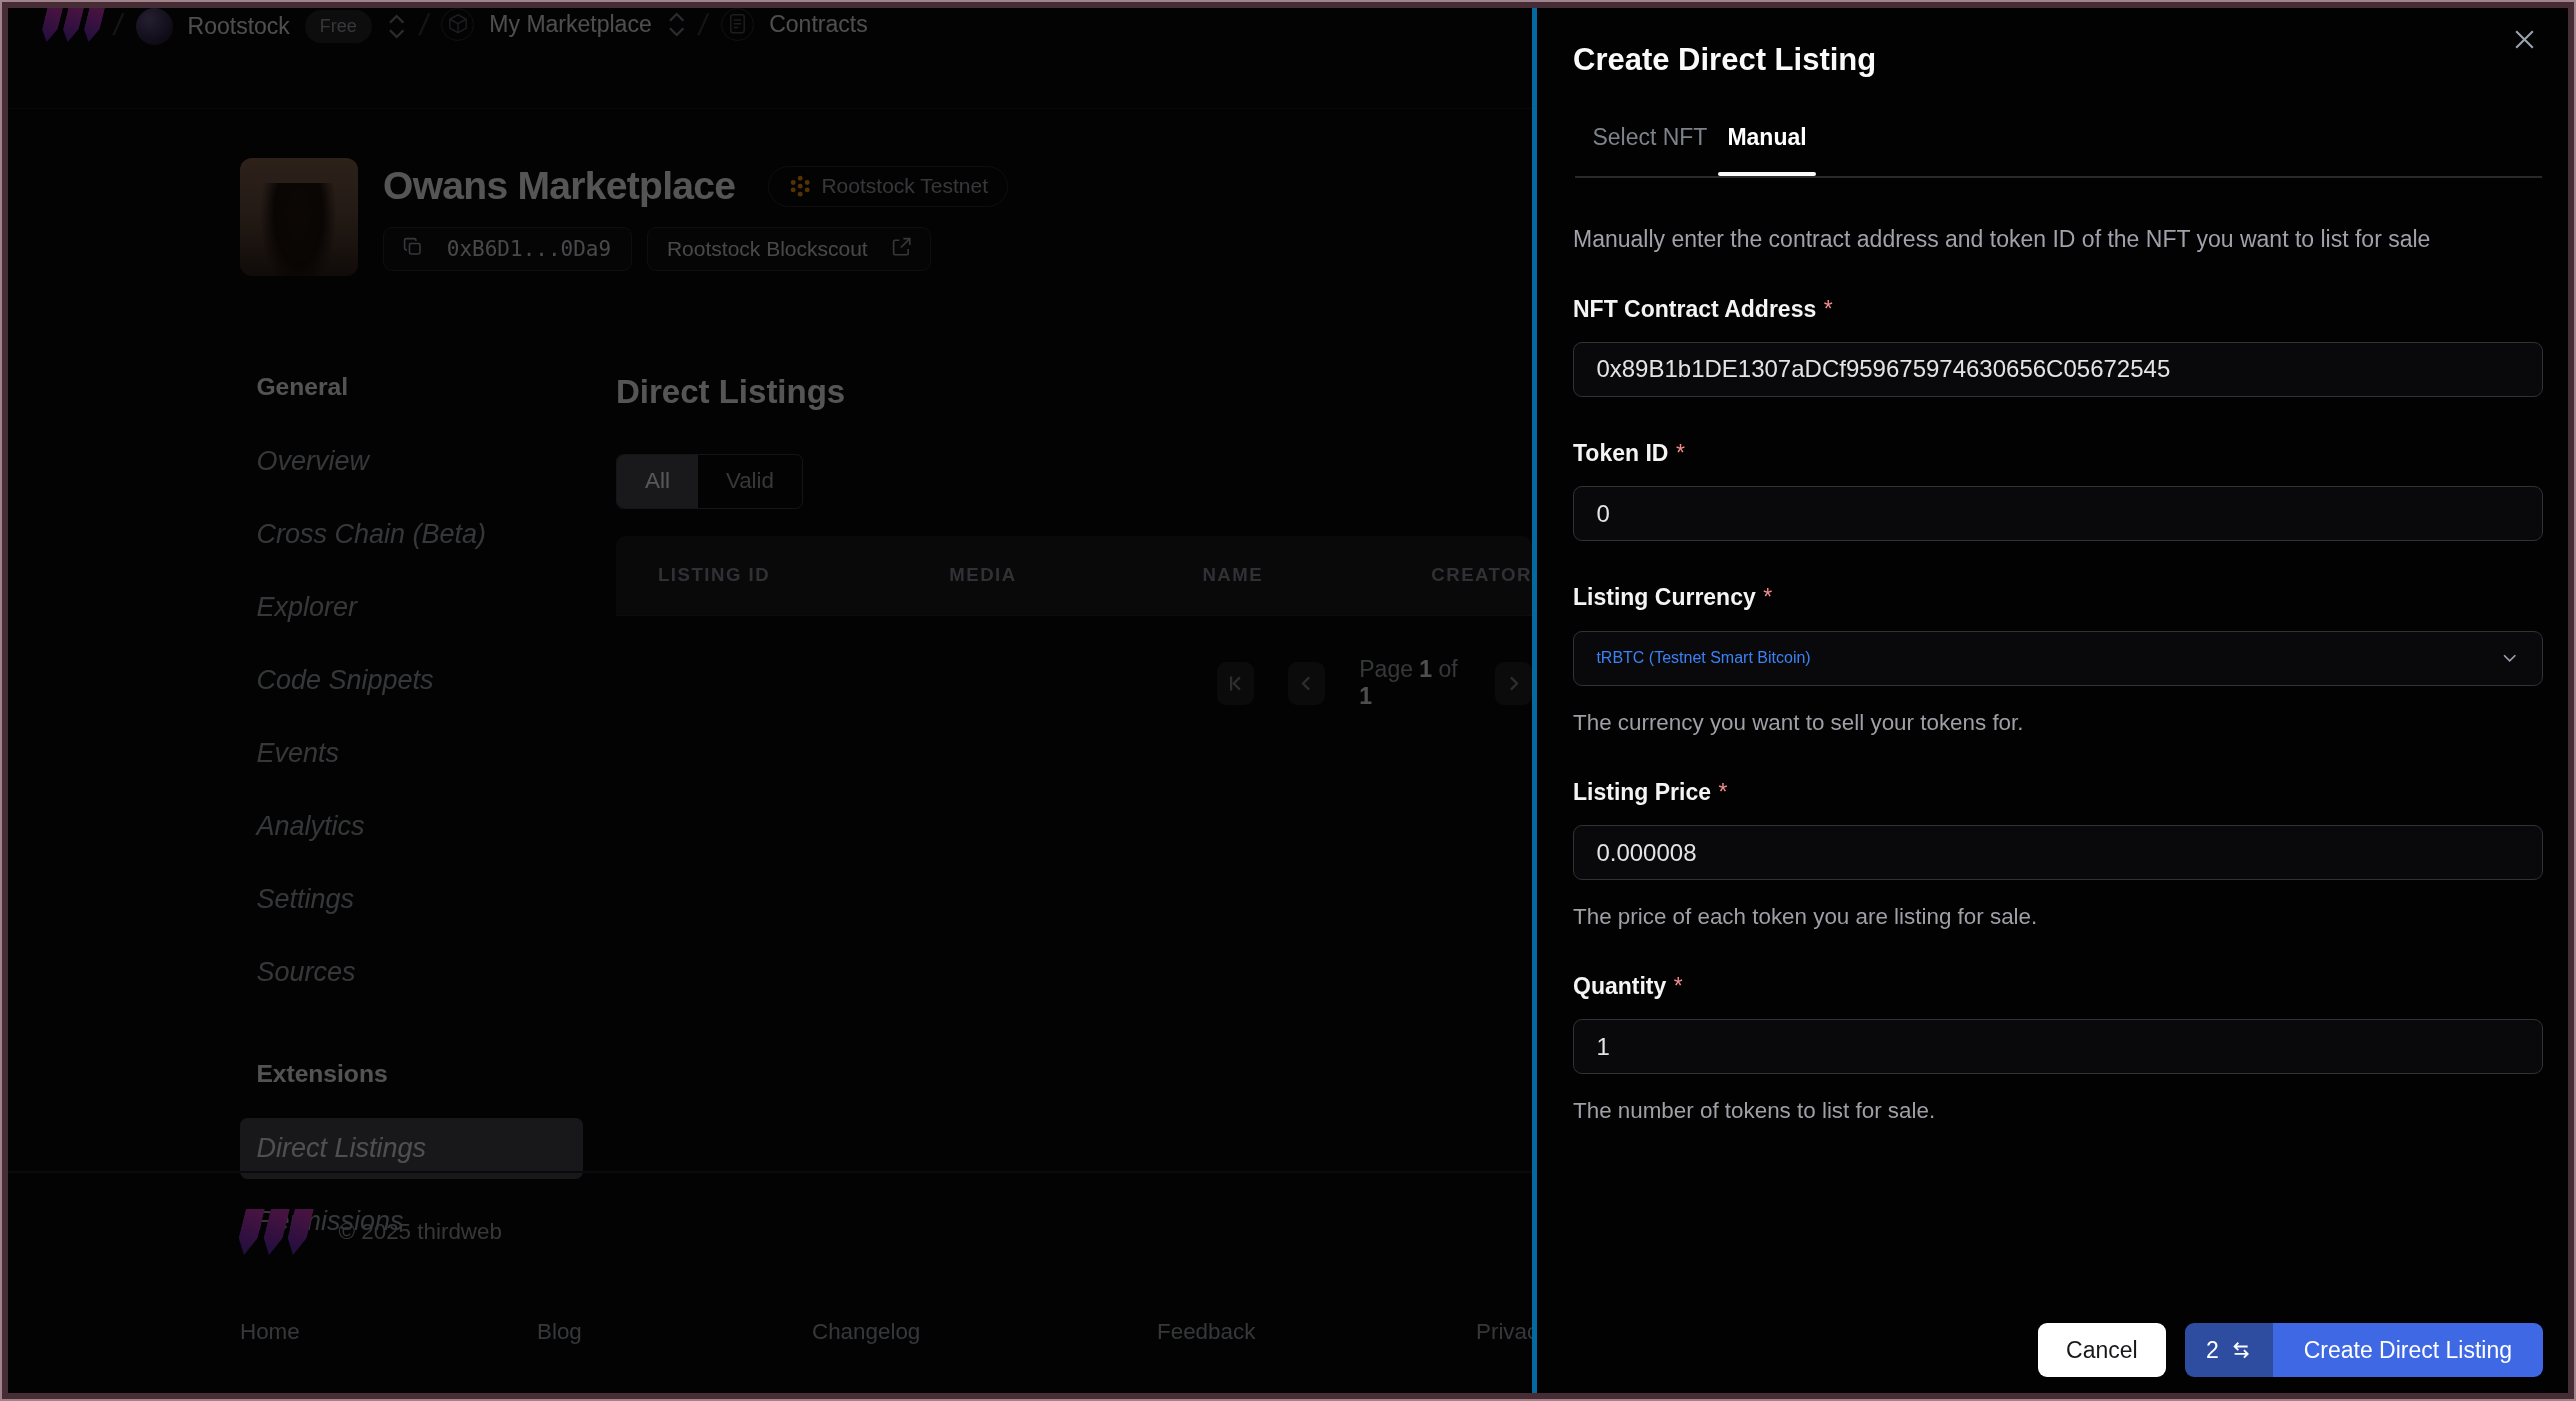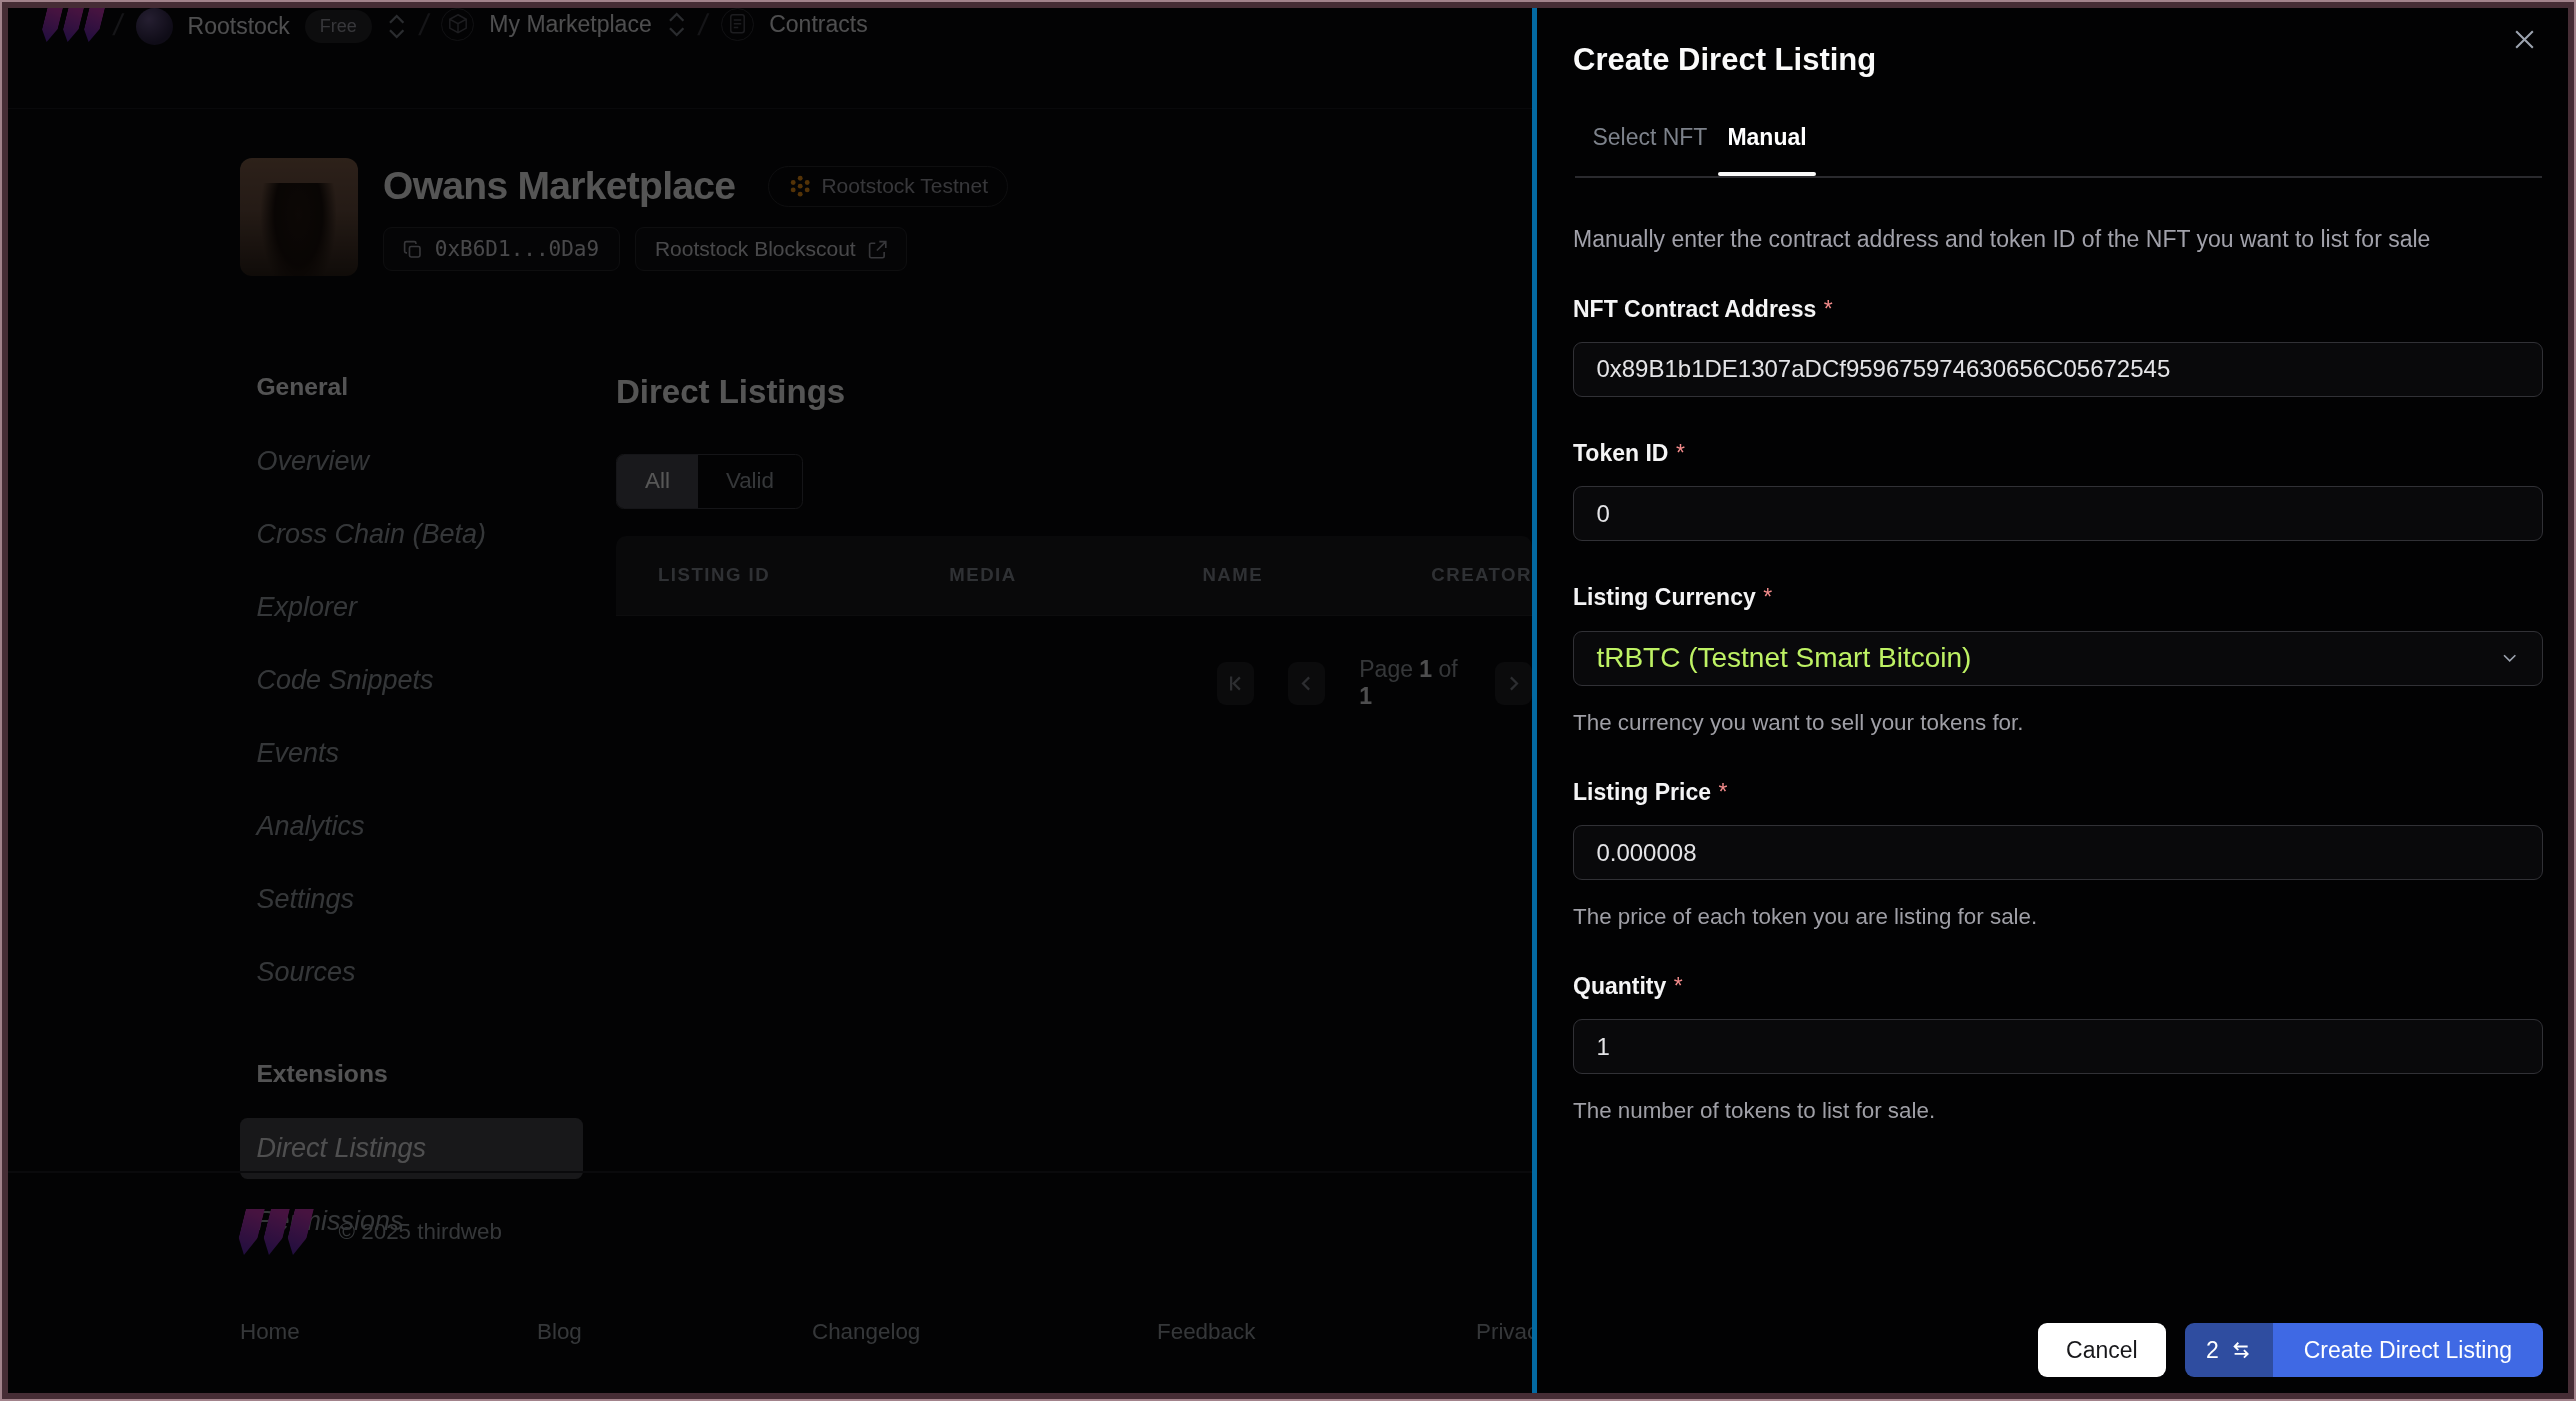--- a/index.html
+++ b/index.html
@@ -34,21 +34,21 @@
   .c-avatar { width:118px; height:118px; border-radius:12px; overflow:hidden;
     background:linear-gradient(180deg,#84614c 0%,#6b4f40 45%,#30231b 100%); position:relative; }
   .c-avatar::after { content:""; position:absolute; left:21px; top:25px; width:75px; height:112px;
     background:radial-gradient(ellipse at 50% 28%,#241812 0%,#1b110c 45%,transparent 72%); }
   .title-row { display:flex; align-items:center; gap:33px; margin-top:6px; }
   .c-title { color:#fafafa; font-size:39px; font-weight:700; letter-spacing:-0.7px; }
   .net-badge { display:flex; align-items:center; gap:10.4px; border:1.5px solid #29292e;
     border-radius:745px; padding:7.5px 19.4px; }
   .net-badge span { color:#a1a1aa; font-size:21px; }
   .chip-row { display:flex; gap:15px; margin-top:19.4px; }
-  .chip { display:flex; align-items:center; gap:12px; border:1.5px solid #29292e; background:#101013;
+  .chip { display:flex; gap:24px; border:1.5px solid #29292e; background:#101013;
     border-radius:9px; padding:9px 19.4px; color:#d4d4d8; font-size:21px; }
   .chip.mono { font-family:"DejaVu Sans Mono","Liberation Mono",monospace; }
 
   .side-nav { position:absolute; left:240px; top:373px; width:343px; }
   .side-h { color:#f4f4f5; font-size:24.6px; font-weight:700; margin-bottom:30px; padding-left:16.4px; }
   .side-item { color:#9ba1a8; font-size:27px; padding:15px 16.4px; border-radius:7.5px; margin-bottom:12px;font-style:italic; }
   .side-item.active { background:#46464c; color:#e8e8ea; }
   .side-gap { height:45px; }
 
   .main-col { position:absolute; left:616px; top:373px; width:916px; }
@@ -88,21 +88,21 @@
   .d-tab.active::after { content:""; position:absolute; left:-9px; right:-9px; bottom:0;
     height:3.7px; background:#fafafa; border-radius:2.2px; }
   .d-tabline { height:1.5px; background:#2a2a2e; margin:0 1.5px; }
   .d-desc { color:#a1a1aa; font-size:23px; margin-top:48px; }
   .f-label { color:#f4f4f5; font-size:23px; font-weight:700; margin-top:43px; margin-bottom:19.4px; }
   .f-label .req { color:#f28b8b; margin-left:7.5px; font-weight:400; }
   .t-input { width:100%; height:55px; background:#09090b; border:1.5px solid #313136; border-radius:9px;
     color:#e4e4e7; font-size:24px; padding:0 22.4px; font-family:"Liberation Sans","DejaVu Sans",sans-serif; outline:none; }
   .t-select { width:100%; height:55px; background:#09090b; border:1.5px solid #313136; border-radius:9px;
     display:flex; align-items:center; justify-content:space-between; padding:0 22.4px; }
-  .t-select span { color:#bef264; font-size:28px; }
+  .t-select span { color:#3b82f6; font-size:16px; }
   .f-help { color:#9f9fa6; font-size:22.4px; margin-top:24px; }
   .d-actions { margin-top:auto; display:flex; justify-content:flex-end; align-items:center;
     gap:19.4px; padding-bottom:21px; }
   .btn-cancel { height:54px; background:#ffffff; color:#18181b; font-size:23px; font-weight:500;
     border-radius:9px; padding:0 28px; display:flex; align-items:center; }
   .btn-split { display:flex; border-radius:9px; overflow:hidden; height:54px; }
   .btn-net { background:#2f4da0; color:#ffffff; display:flex; align-items:center; gap:10.4px;
     padding:0 21px; font-size:23px; }
   .btn-submit { background:#3f69e4; color:#ffffff; display:flex; align-items:center;
     padding:0 31px; font-size:23px; font-weight:500; }

